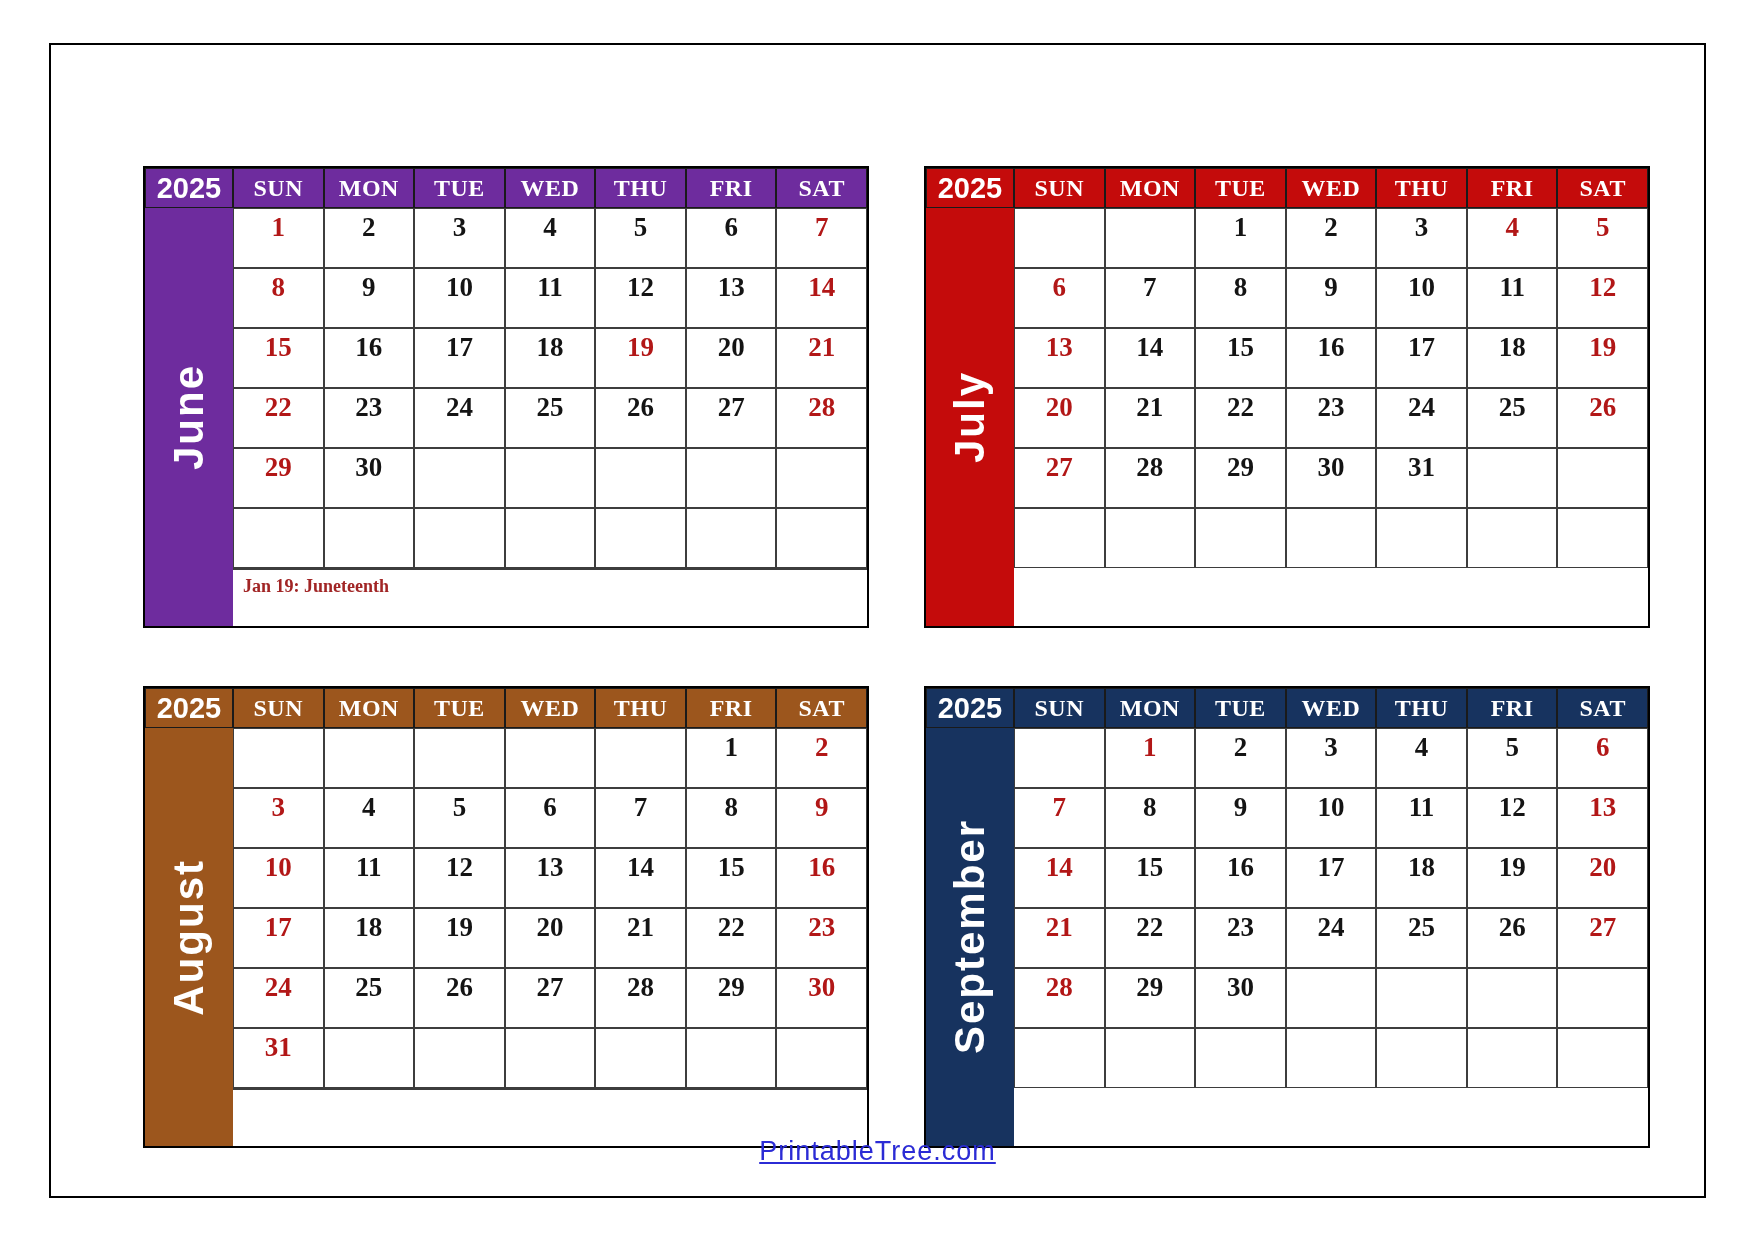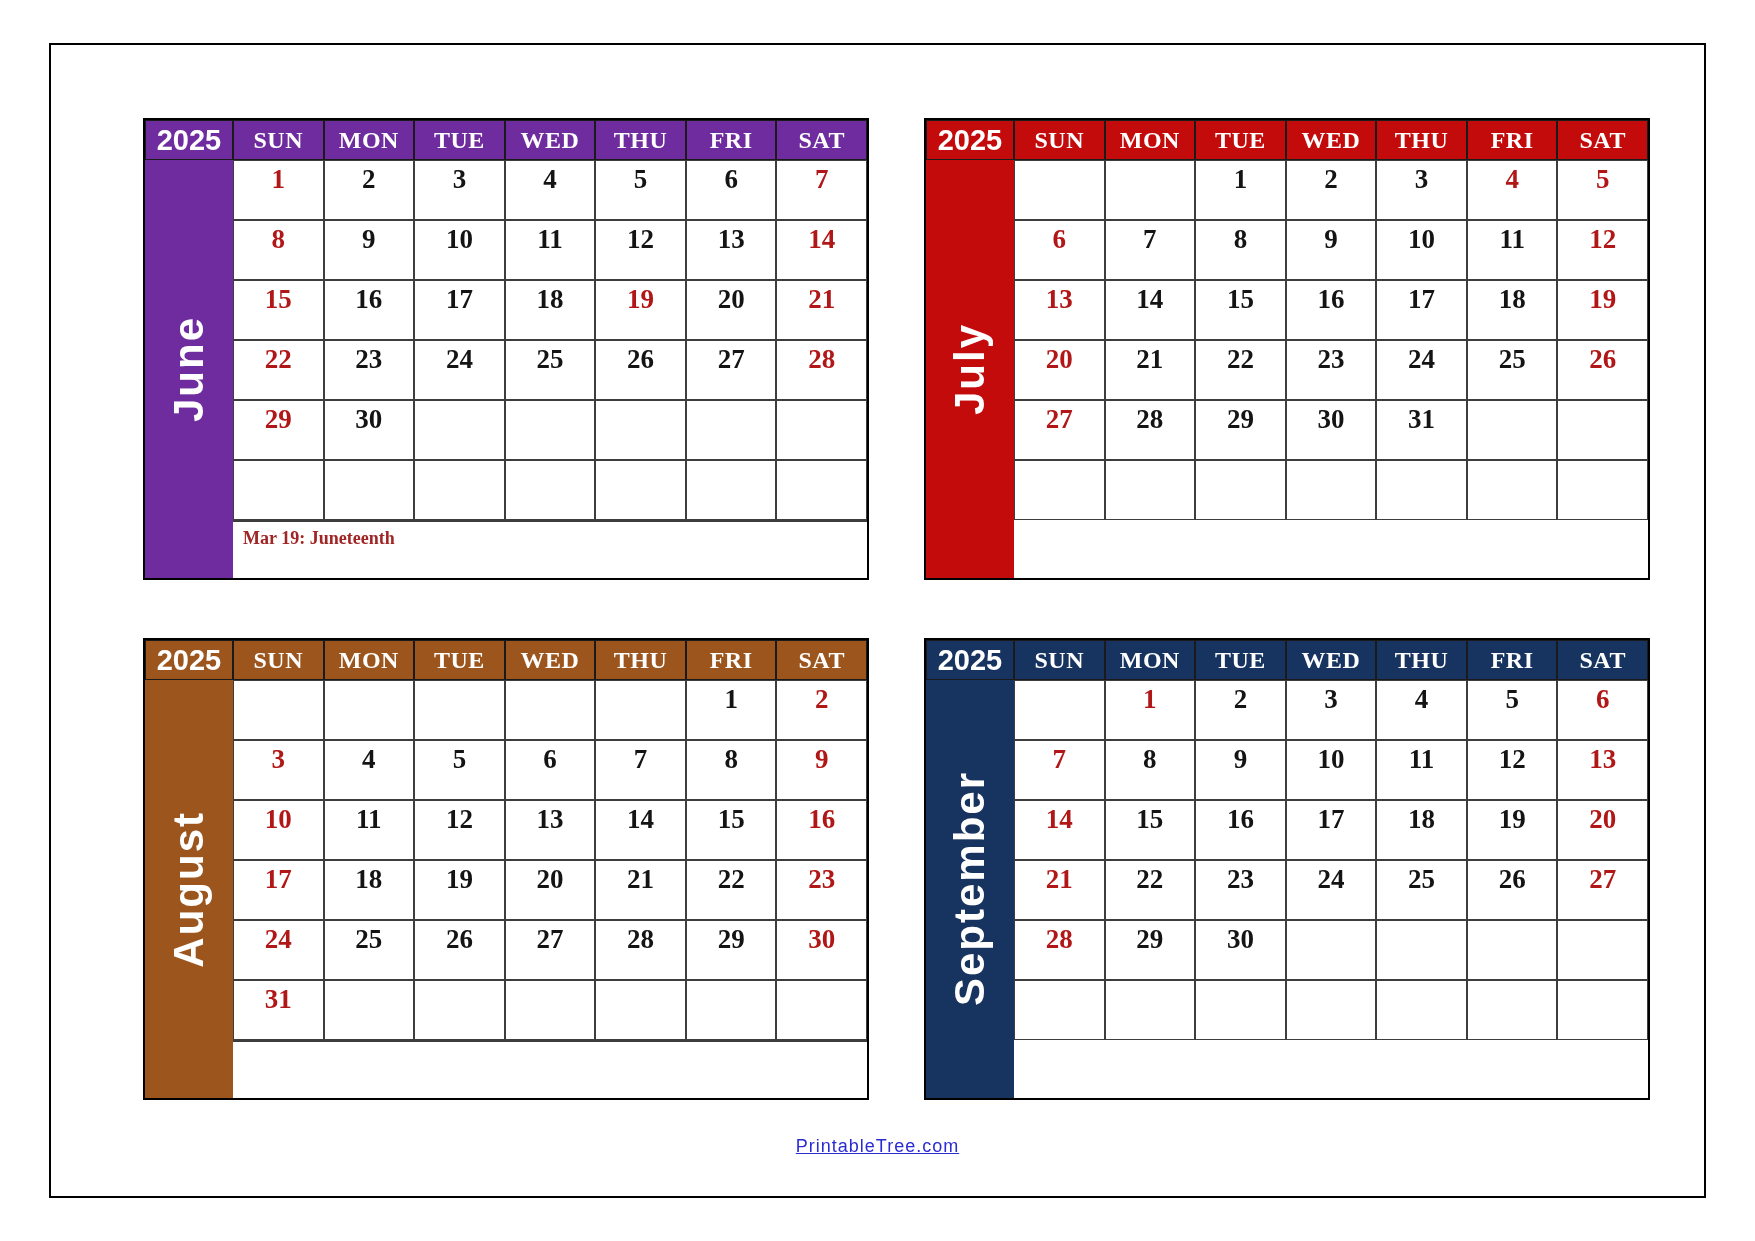--- a/index.html
+++ b/index.html
@@ -9,20 +9,21 @@
     position:absolute;left:49px;top:43px;width:1657px;height:1155px;
     border:2px solid #000;box-sizing:border-box;
   }
 
   .calendar{
     position:absolute;width:726px;height:462px;box-sizing:border-box;
     border:2px solid #000;background:#fff;
     display:grid;
     grid-template-columns:88px repeat(7,1fr);
     grid-template-rows:40px repeat(6,60px) 1fr;
+    margin-top:48px;
   }
   .pos-tl{left:143px;top:118px;}
   .pos-tr{left:924px;top:118px;}
   .pos-bl{left:143px;top:638px;}
   .pos-br{left:924px;top:638px;}
 
   .cell{box-sizing:border-box;border:1px solid #3d3d3d;}
 
   .year{
     grid-column:1;grid-row:1;
@@ -58,21 +59,21 @@
     grid-column:2 / -1;grid-row:8;
     box-sizing:border-box;border-top:2px solid #3d3d3d;
     color:#A12525;font-family:"Liberation Serif",serif;font-weight:bold;font-size:18px;
     padding:6px 0 0 10px;text-align:left;
   }
 
   .footer{
     position:absolute;left:0;top:1136px;width:100%;text-align:center;
   }
   .footer a{
-    font-family:"Liberation Sans",sans-serif;font-size:18px;color:#2B2BD5;
+    font-family:"Liberation Sans",sans-serif;font-size:27px;color:#2B2BD5;
     text-decoration:underline;letter-spacing:1px;cursor:pointer;
   }
 </style>
 </head>
 <body>
 
 <div class="page-border"></div>
 
 <div class="calendar pos-tl" style="--cal-color: #6E2C9E;">
     <div class="cell year">2025</div>
@@ -121,21 +122,21 @@
     <div class="cell date"></div>
     <div class="cell date"></div>
     <div class="cell date"></div>
     <div class="cell date"></div>
     <div class="cell date"></div>
     <div class="cell date"></div>
     <div class="cell date"></div>
     <div class="cell date"></div>
     <div class="cell date"></div>
     <div class="cell date"></div>
-    <div class="note">Mar 19: Juneteenth</div>
+    <div class="note">Jan 19: Juneteenth</div>
   </div>
 <div class="calendar pos-tr" style="--cal-color: #C40B0B;">
     <div class="cell year">2025</div>
     <div class="cell dayhead">SUN</div>
     <div class="cell dayhead">MON</div>
     <div class="cell dayhead">TUE</div>
     <div class="cell dayhead">WED</div>
     <div class="cell dayhead">THU</div>
     <div class="cell dayhead">FRI</div>
     <div class="cell dayhead">SAT</div>

